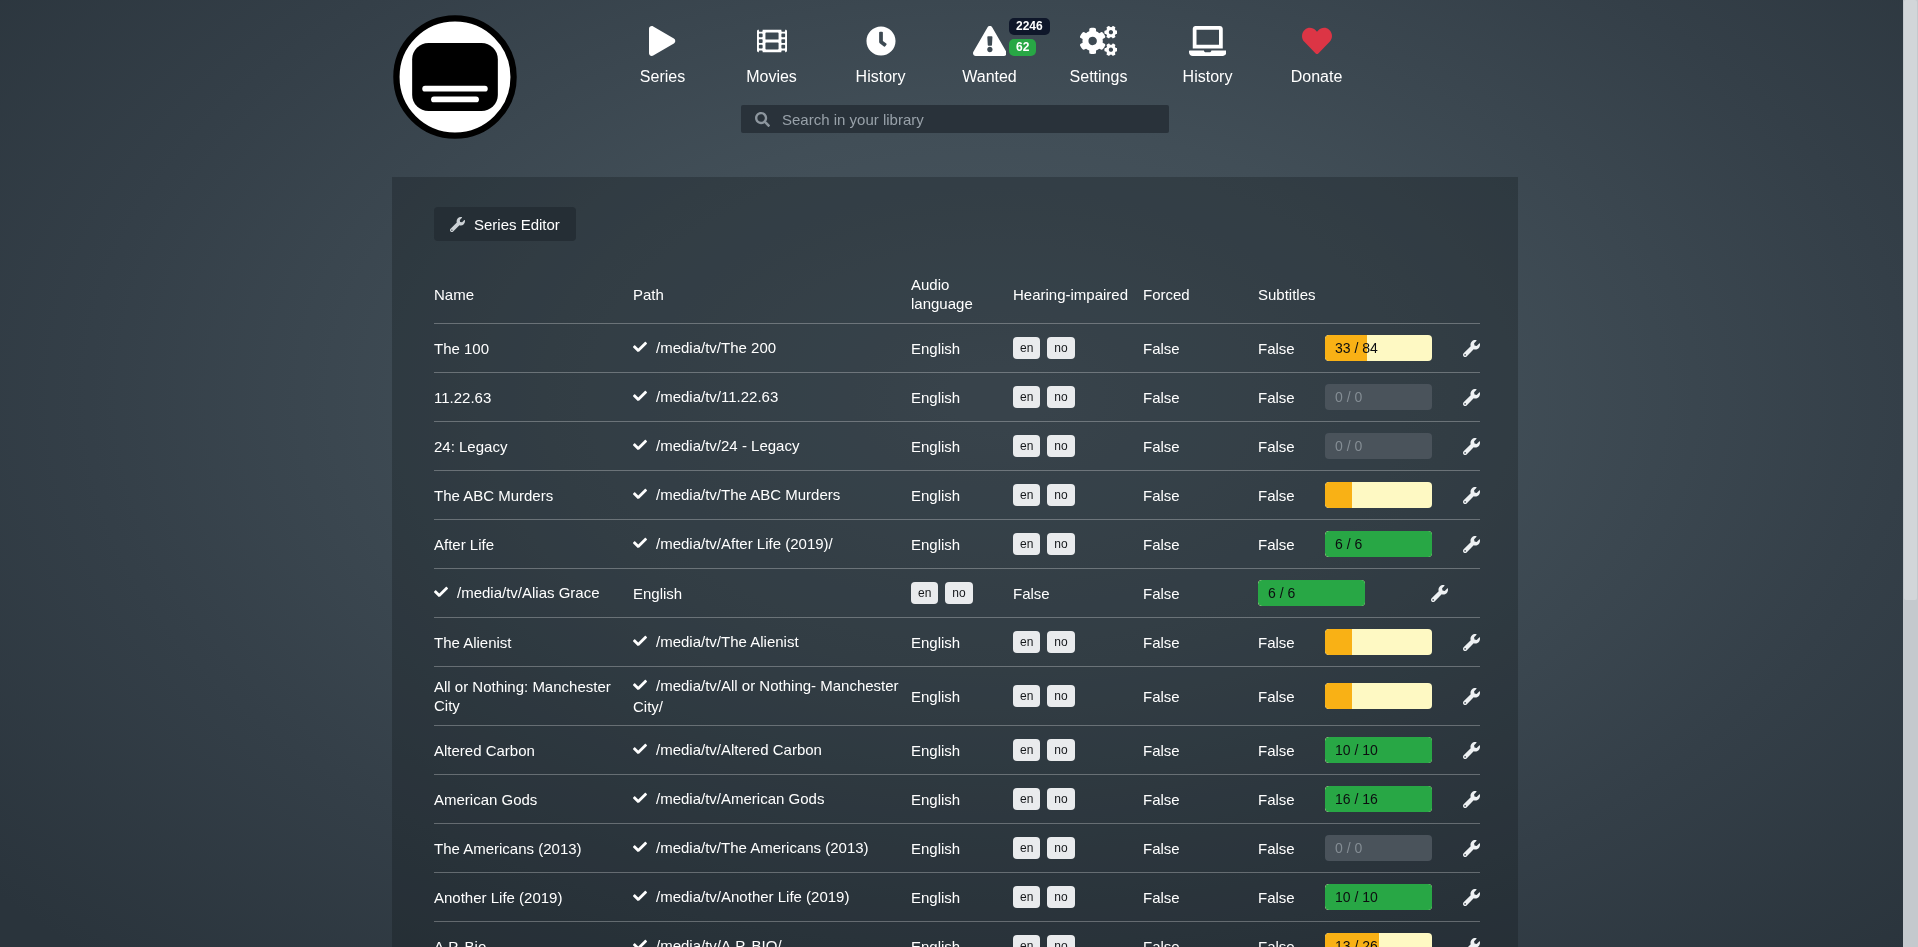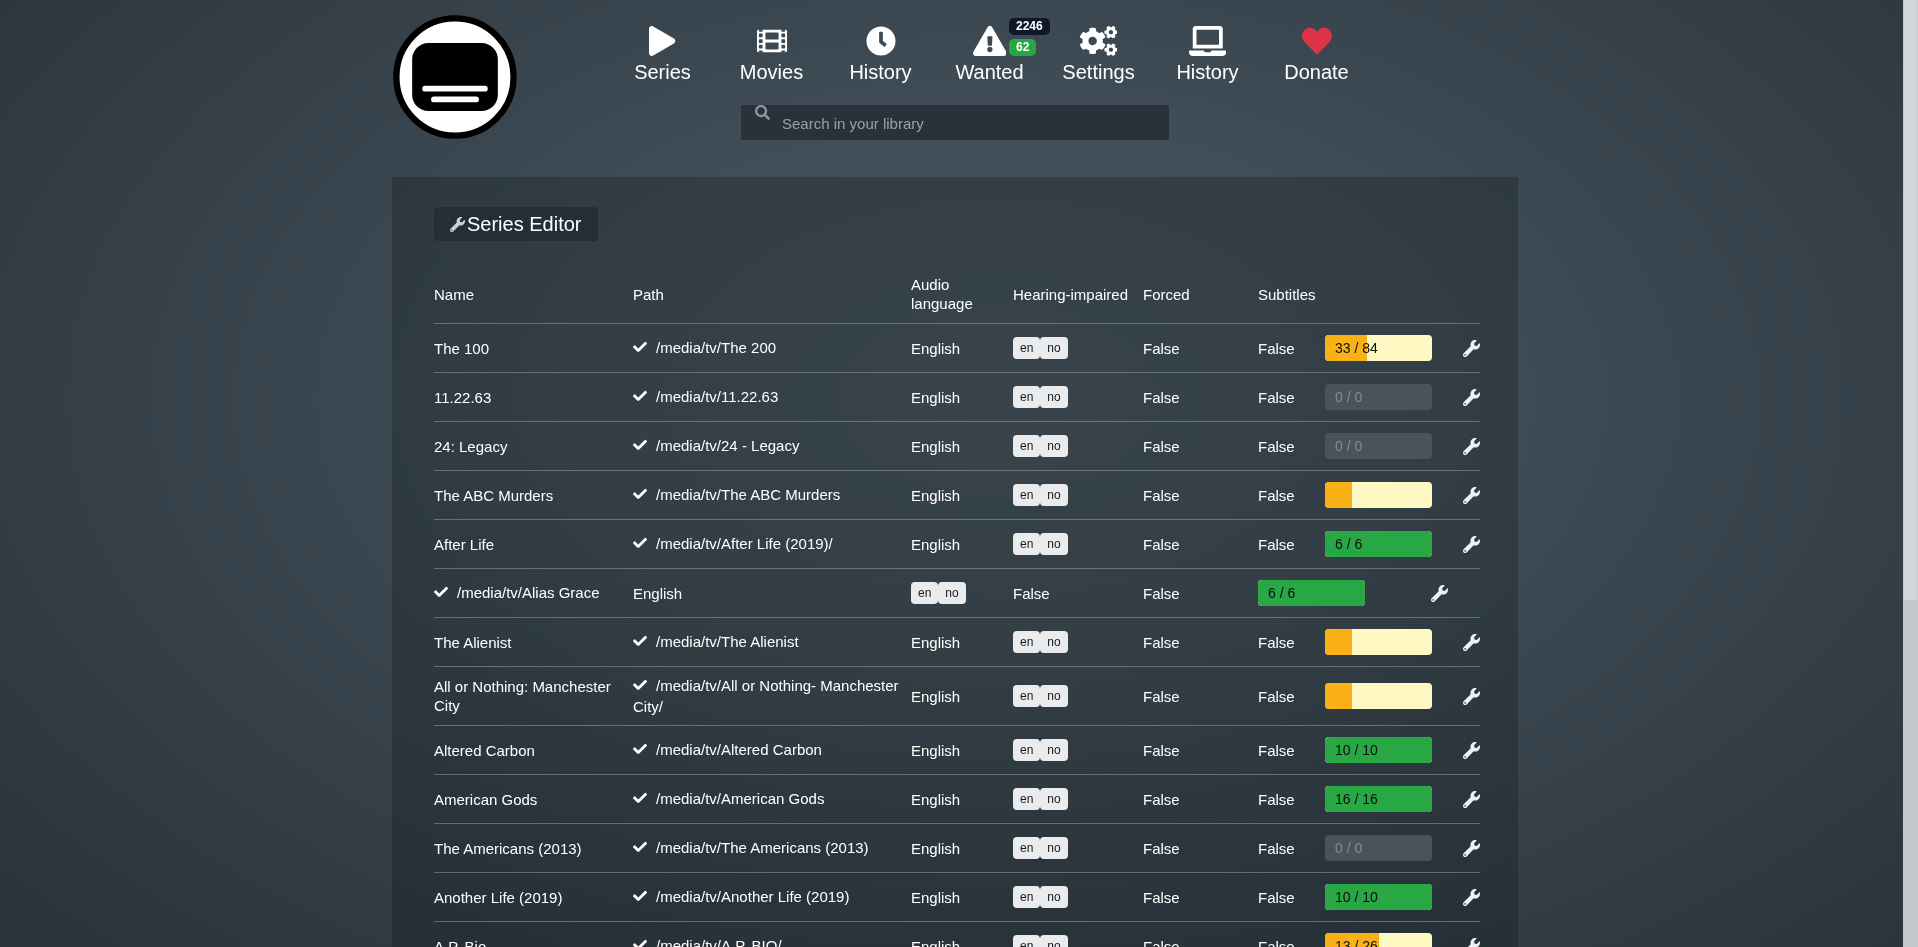--- a/index.html
+++ b/index.html
@@ -14,61 +14,61 @@
   .icon svg{height:1em;width:auto;display:block;fill:currentColor}
 
   
   .logo{position:absolute;left:392px;top:14px;width:126px;height:126px;cursor:pointer}
   .logo svg{width:100%;height:100%;display:block}
 
   .nav{position:absolute;left:608px;top:16px;display:flex}
   .nav-item{width:109px;text-align:center;position:relative;cursor:pointer}
   .nav-icon{height:40px;display:flex;align-items:flex-end;justify-content:center}
   .nav-icon .icon{font-size:30px;color:#fff}
-  .nav-label{font-size:20px;margin-top:5px;color:#fff}
+  .nav-label{font-size:16px;margin-top:12px;color:#fff}
   .nav-badges{position:absolute;left:74px;top:2px;display:flex;flex-direction:column;align-items:flex-start;gap:4px}
   .badge{color:#fff;font-size:12px;font-weight:bold;line-height:13px;padding:2px 7px;border-radius:5px;white-space:nowrap}
 
   .search-bar{
-    position:absolute;left:741px;top:105px;width:428px;height:35px;
-    background:#29323a;border-radius:2px;display:flex;
+    position:absolute;left:741px;top:105px;width:428px;height:28px;
+    background:#29323a;border-radius:2px;display:flex;align-items:center;
   }
   .search-bar .icon{font-size:15px;color:#8d969e;margin:0 10px 0 14px}
   .search-bar input{
     flex:1;background:transparent;border:none;outline:none;color:#cfd6db;
     font-size:15px;font-family:inherit;height:100%;
   }
   .search-bar input::placeholder{color:#98a1a9}
 
   
   .panel{
     position:absolute;left:392px;top:177px;width:1126px;height:800px;
     background:rgba(16,22,26,0.30);
   }
   .series-editor{
     position:absolute;left:42px;top:30px;height:34px;
-    display:flex;align-items:center;gap:2px;padding:0 16px;
+    display:flex;align-items:center;gap:9px;padding:0 16px;
     background:#252e35;border:none;border-radius:4px;cursor:pointer;
-    color:#fff;font-size:20px;font-family:inherit;
+    color:#fff;font-size:15px;font-family:inherit;
   }
   .series-editor .icon{font-size:15px;color:#ccd1d5}
 
   
   .table{position:absolute;left:42px;top:88px;width:1046px;font-size:15px}
   .trow{
     display:grid;
     grid-template-columns:199px 278px 102px 130px 115px 67px 123px 32px;
     align-items:center;min-height:48px;
   }
   .trow + .trow, #rows .trow:first-child{border-top:1px solid rgba(255,255,255,0.28)}
   .thead{min-height:58px;font-weight:normal;border-top:none !important}
   .cell{padding:9px 12px 9px 0;line-height:19px}
   .path-cell .check{font-size:14px;color:#fff;display:inline-block;vertical-align:-1px;margin-right:9px}
   .path-cell .check svg{display:inline-block}
-  .langs-cell{display:flex;gap:0}
+  .langs-cell{display:flex;gap:7px}
   .lang-badge{
     background:#e9ebed;color:#16191c;font-size:12px;line-height:12px;
     padding:5px 7px;border-radius:4px;
   }
   .progress{position:relative;width:107px;height:26px;border-radius:4px;background:#fef9c3;overflow:hidden}
   .progress .fill{position:absolute;left:0;top:0;bottom:0;border-radius:4px 0 0 4px}
   .progress .plabel{position:absolute;left:10px;top:0;line-height:26px;font-size:14px;color:#0c0e10;white-space:nowrap}
   .progress.empty{background:#4a535b}
   .progress.empty .plabel{color:#848d94}
   .wrench-cell{display:flex;justify-content:flex-end;padding-right:0}

